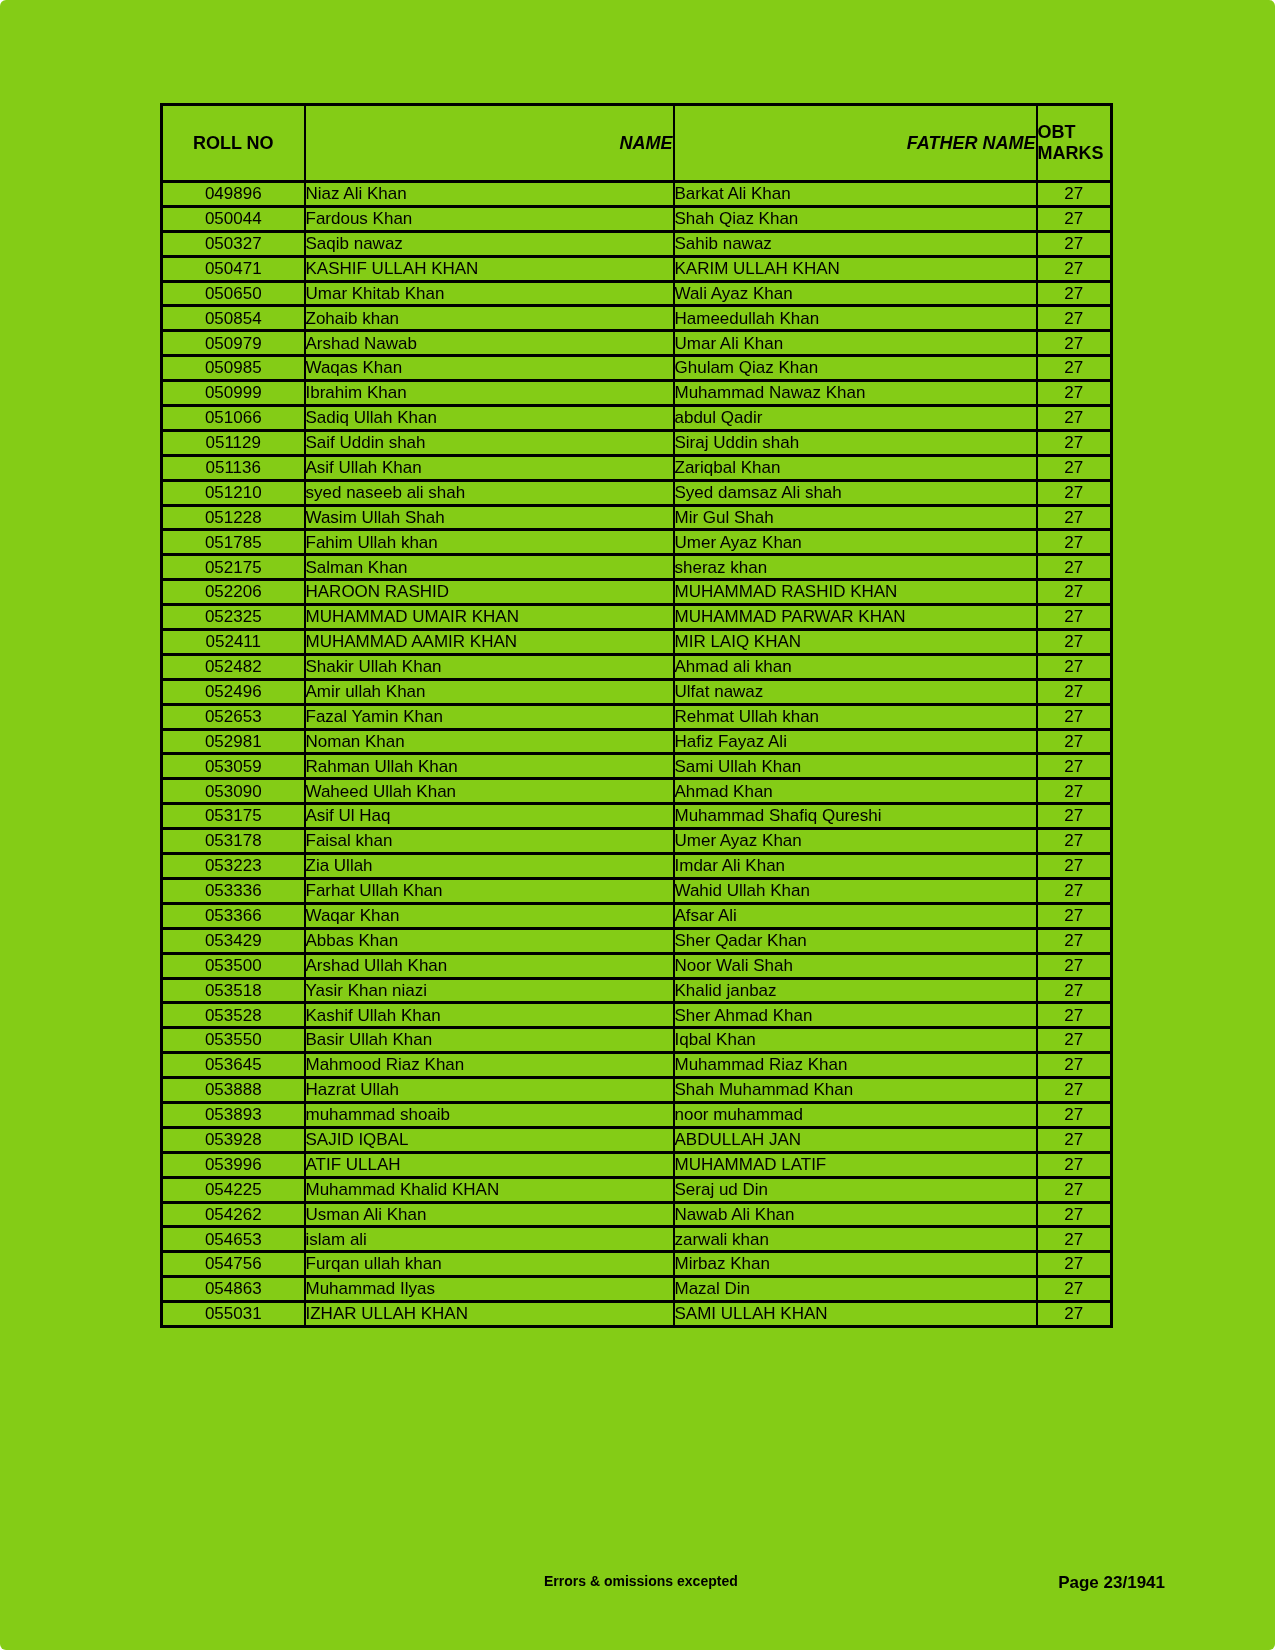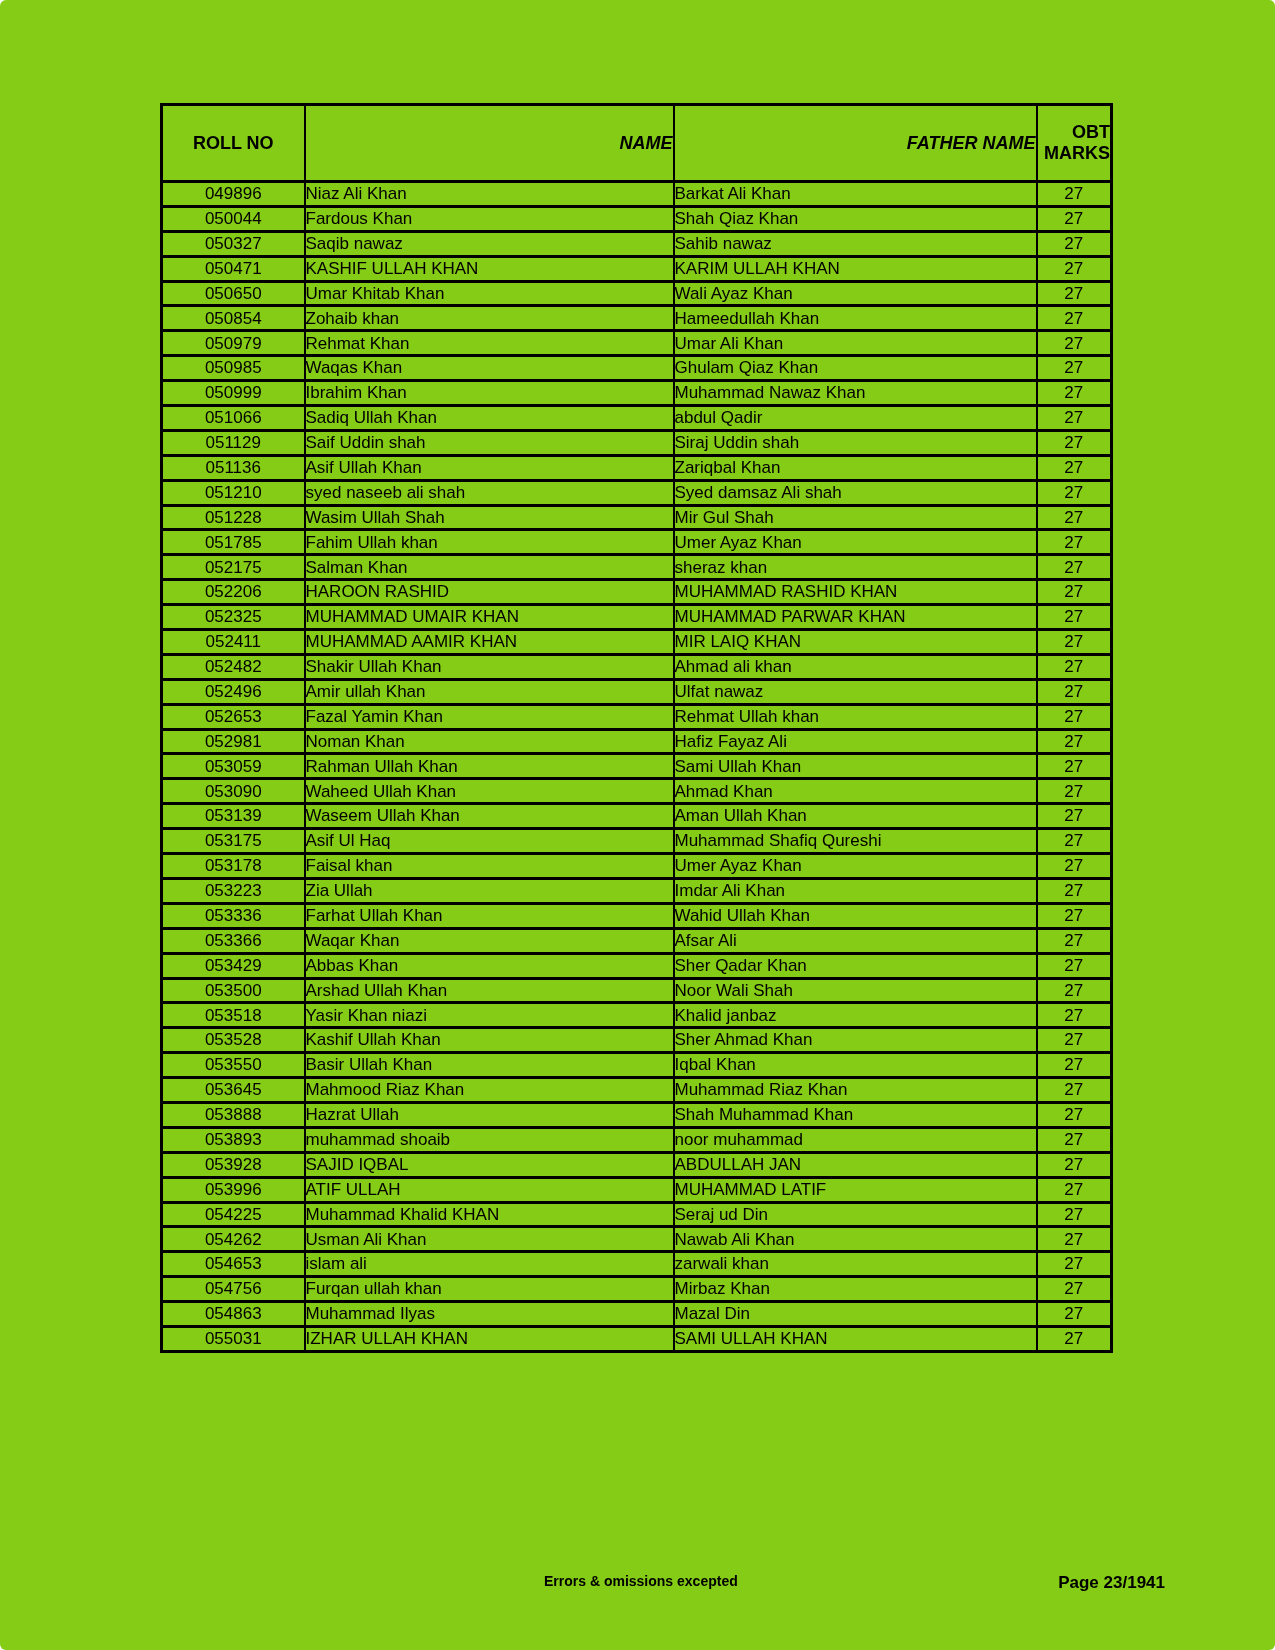--- a/index.html
+++ b/index.html
@@ -40,21 +40,21 @@
   }
   .results thead tr { height: 77px; }
   .results tbody tr { height: 24.9px; }
   .results th {
     font-size: 18px;
     font-weight: bold;
     white-space: normal;
   }
   .th-roll { text-align: center; }
   .th-name, .th-father { text-align: right; padding-left: 5px; font-style: italic; }
-  .th-marks { text-align: right; line-height: 1.25; }
+  .th-marks { text-align: left; line-height: 1.25; }
   .cell-roll {
     text-align: center;
     font-weight: normal;
     font-size: 16.5px;
   }
   .cell-name, .cell-father {
     text-align: left;
     padding-left: 5px;
   }
   .cell-marks { text-align: center; }
@@ -127,21 +127,21 @@
           <td class="cell-marks">27</td>
         </tr>
         <tr>
           <td class="cell-roll">050854</td>
           <td class="cell-name">Zohaib khan</td>
           <td class="cell-father">Hameedullah Khan</td>
           <td class="cell-marks">27</td>
         </tr>
         <tr>
           <td class="cell-roll">050979</td>
-          <td class="cell-name">Rehmat Khan</td>
+          <td class="cell-name">Arshad Nawab</td>
           <td class="cell-father">Umar Ali Khan</td>
           <td class="cell-marks">27</td>
         </tr>
         <tr>
           <td class="cell-roll">050985</td>
           <td class="cell-name">Waqas Khan</td>
           <td class="cell-father">Ghulam Qiaz Khan</td>
           <td class="cell-marks">27</td>
         </tr>
         <tr>
@@ -240,26 +240,20 @@
           <td class="cell-father">Sami Ullah Khan</td>
           <td class="cell-marks">27</td>
         </tr>
         <tr>
           <td class="cell-roll">053090</td>
           <td class="cell-name">Waheed Ullah Khan</td>
           <td class="cell-father">Ahmad Khan</td>
           <td class="cell-marks">27</td>
         </tr>
         <tr>
-          <td class="cell-roll">053139</td>
-          <td class="cell-name">Waseem Ullah Khan</td>
-          <td class="cell-father">Aman Ullah Khan</td>
-          <td class="cell-marks">27</td>
-        </tr>
-        <tr>
           <td class="cell-roll">053175</td>
           <td class="cell-name">Asif Ul Haq</td>
           <td class="cell-father">Muhammad Shafiq Qureshi</td>
           <td class="cell-marks">27</td>
         </tr>
         <tr>
           <td class="cell-roll">053178</td>
           <td class="cell-name">Faisal khan</td>
           <td class="cell-father">Umer Ayaz Khan</td>
           <td class="cell-marks">27</td>

